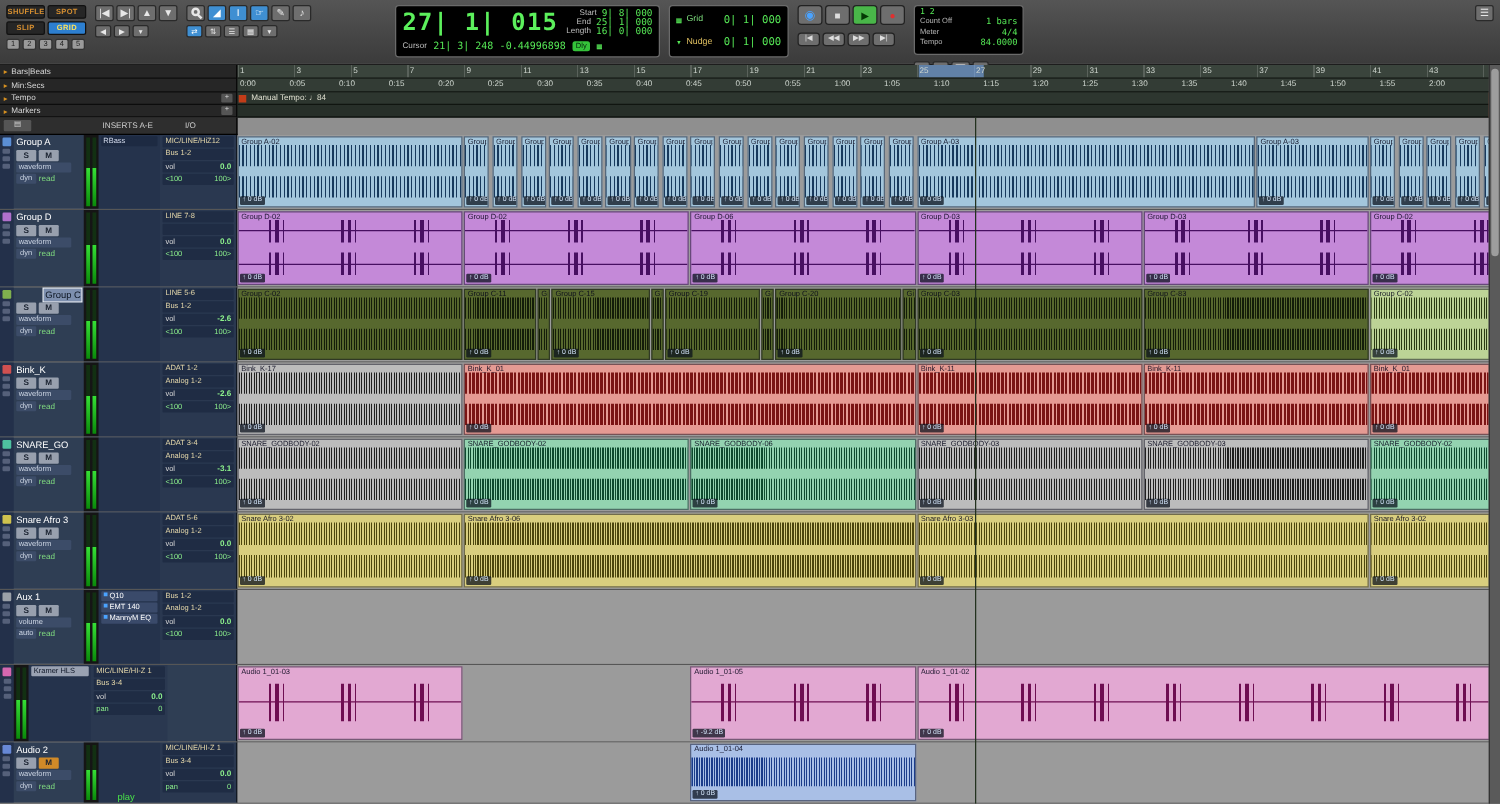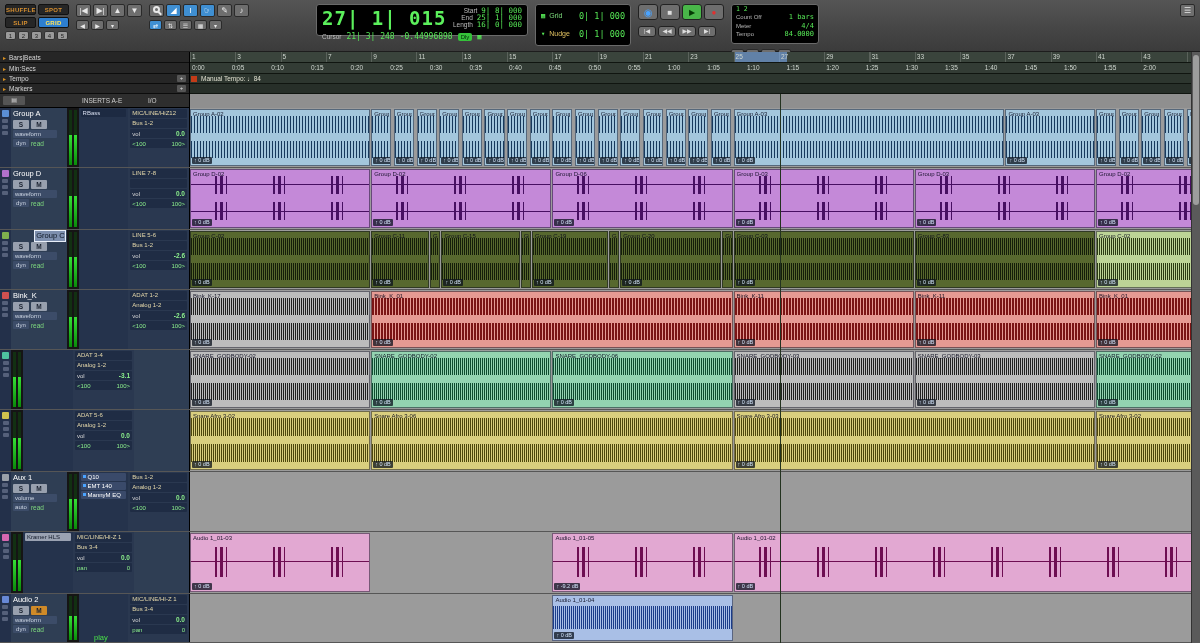--- a/index.html
+++ b/index.html
@@ -19,21 +19,21 @@
   .modes{display:grid;grid-template-columns:31px 31px;gap:2px}
   .preset{width:11px;height:9px;font-size:6px;background:#9a9a9a;color:#222;border:1px solid #333;border-radius:2px}
   .tb{min-width:15px;height:13px;font-size:8px;line-height:11px;background:#6e6e6e;color:#e8e8e8;
     border:1px solid #2a2a2a;border-radius:2px;padding:0 2px}
   .tb.small{height:10px;font-size:6px;min-width:13px}
   .tb.lit{background:#3f8fd2;color:#fff}
   .mag{display:inline-block;width:7px;height:7px;border:2px solid #e8e8e8;border-radius:50%;position:relative}
   .mag::after{content:"";position:absolute;width:5px;height:2px;background:#e8e8e8;right:-4px;bottom:-3px;transform:rotate(45deg)}
   .led-panel{background:#000;border:1px solid #6a6a6a;border-radius:3px;padding:2px 5px;
     font-family:"DejaVu Sans Mono",monospace;color:#56e856}
-  .counter{width:212px;height:32px}
+  .counter{width:212px;height:42px}
   .main-wrap{display:flex;gap:6px}
   .big{font-size:19px;font-weight:bold;letter-spacing:1px;color:#5cf05c;line-height:22px}
   .sel{display:flex;flex-direction:column;margin-left:auto}
   .selrow{display:flex;justify-content:flex-end;gap:4px;line-height:7px}
   .sellab{font-family:"Liberation Sans",sans-serif;font-size:6.5px;color:#bdbdbd}
   .selval{font-size:7.5px;color:#56e856}
   .cursor-row{display:flex;gap:5px;align-items:center;margin-top:3px}
   .clabel{font-family:"Liberation Sans",sans-serif;font-size:6.5px;color:#bdbdbd}
   .cval{font-size:8px}
   .dly{background:#35c23a;color:#03230a;font-size:6px;font-family:"Liberation Sans",sans-serif;
@@ -808,20 +808,32 @@
       </div>
     </div>
     <div class="track-row" style="height: 60px;">
       <div class="track-head">
         <div class="mini">
           <div class="minicolor" style="background: rgb(78, 194, 160);"></div>
           <div class="minidot"></div>
           <div class="minidot"></div>
           <div class="minidot"></div>
         </div>
+        <div class="nblock">
+          <div class="tname">SNARE_GO</div>
+          <div class="smrow">
+            <div class="smbtn">S</div>
+            <div class="smbtn">M</div>
+          </div>
+          <div class="viewchip">waveform</div>
+          <div class="autorow">
+            <div class="autochip">dyn</div>
+            <span class="autoread">read</span>
+          </div>
+        </div>
         <div class="meter">
           <div class="mbar"></div>
           <div class="mbar"></div>
         </div>
         <div class="inscol"></div>
         <div class="iocol">
           <div class="iochip">ADAT 3-4</div>
           <div class="iochip">Analog 1-2</div>
           <div class="volrow">
             <span class="vollab">vol</span>
@@ -873,20 +885,32 @@
       </div>
     </div>
     <div class="track-row" style="height: 62px;">
       <div class="track-head">
         <div class="mini">
           <div class="minicolor" style="background: rgb(207, 194, 78);"></div>
           <div class="minidot"></div>
           <div class="minidot"></div>
           <div class="minidot"></div>
         </div>
+        <div class="nblock">
+          <div class="tname">Snare Afro 3</div>
+          <div class="smrow">
+            <div class="smbtn">S</div>
+            <div class="smbtn">M</div>
+          </div>
+          <div class="viewchip">waveform</div>
+          <div class="autorow">
+            <div class="autochip">dyn</div>
+            <span class="autoread">read</span>
+          </div>
+        </div>
         <div class="meter">
           <div class="mbar"></div>
           <div class="mbar"></div>
         </div>
         <div class="inscol"></div>
         <div class="iocol">
           <div class="iochip">ADAT 5-6</div>
           <div class="iochip">Analog 1-2</div>
           <div class="volrow">
             <span class="vollab">vol</span>

